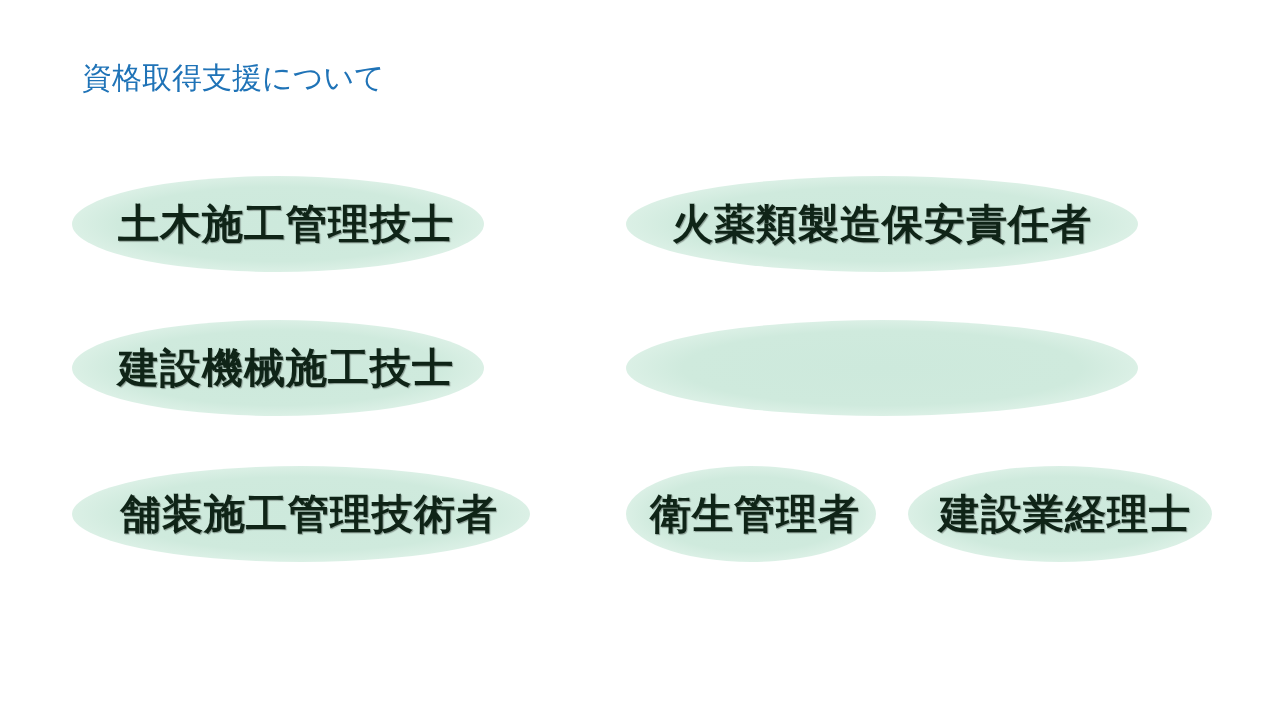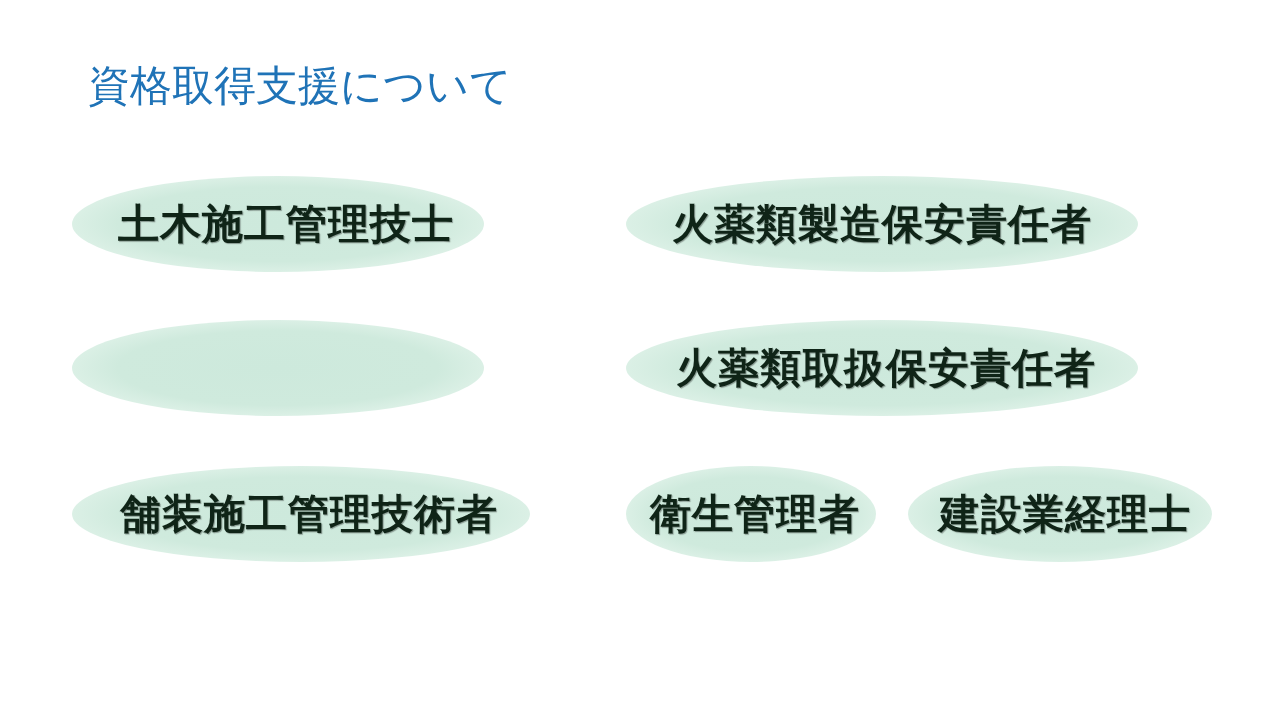--- a/index.html
+++ b/index.html
@@ -12,23 +12,23 @@
     }
     .slide {
       position: relative;
       width: 1280px;
       height: 720px;
       background: #ffffff;
       font-family: "DejaVu Sans", "Liberation Sans", sans-serif;
     }
     .title {
       position: absolute;
-      left: 88px;
+      left: 82px;
       top: 58px;
-      font-size: 42px;
+      font-size: 30px;
       color: #1f73b7;
       letter-spacing: 0px;
       white-space: nowrap;
       font-weight: normal;
     }
     .qual {
       position: absolute;
       height: 96px;
       display: flex;
       align-items: center;
@@ -73,25 +73,25 @@
     <span class="label" style="margin-left:16px;">土木施工管理技士</span>
   </div>
 
   <div class="qual" style="left:626px; top:176px; width:512px;">
     <div class="ellipse"></div>
     <span class="label" style="">火薬類製造保安責任者</span>
   </div>
 
   <div class="qual" style="left:72px; top:320px; width:412px;">
     <div class="ellipse"></div>
+    <span class="label" style="margin-left:16px;">建設機械施工技士</span>
   </div>
 
   <div class="qual" style="left:626px; top:320px; width:512px;">
     <div class="ellipse"></div>
-    <span class="label" style="margin-left:8px;">火薬類取扱保安責任者</span>
   </div>
 
   <div class="qual" style="left:72px; top:466px; width:458px;">
     <div class="ellipse"></div>
     <span class="label" style="margin-left:16px;">舗装施工管理技術者</span>
   </div>
 
   <div class="qual" style="left:626px; top:466px; width:250px;">
     <div class="ellipse"></div>
     <span class="label" style="margin-left:8px;">衛生管理者</span>

